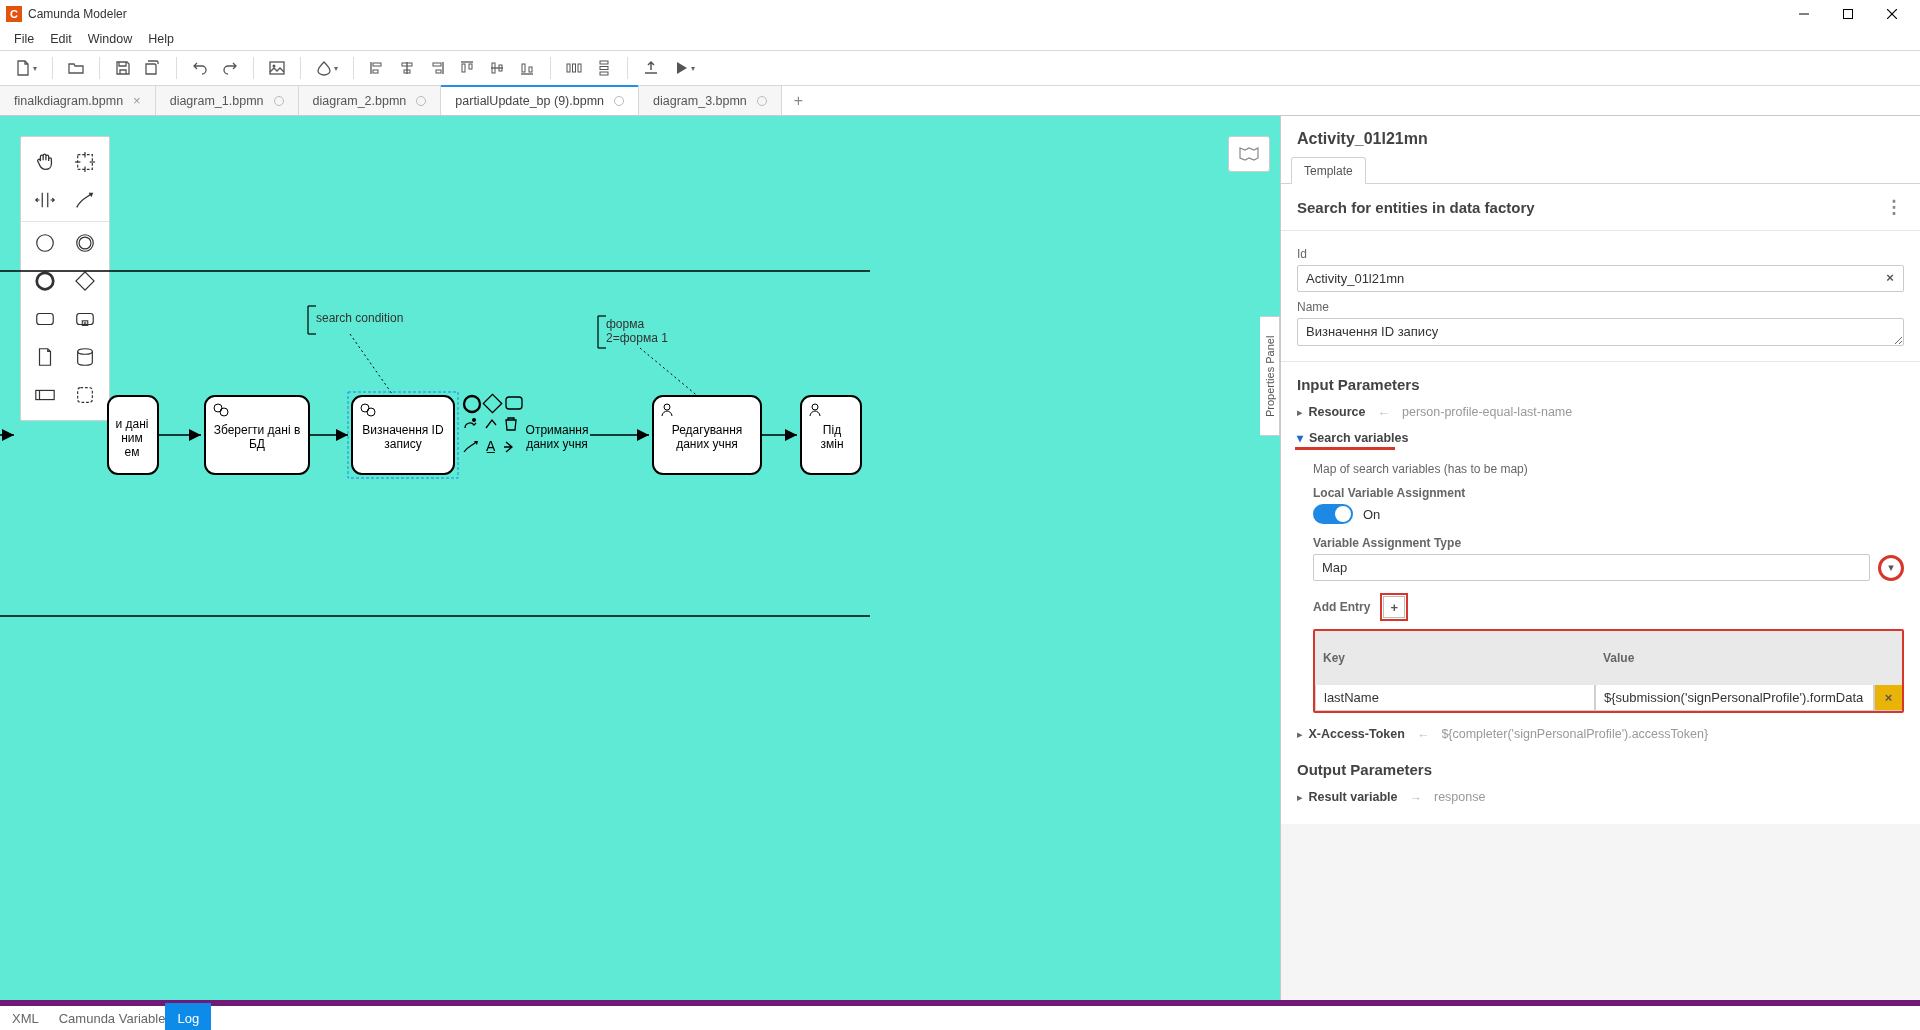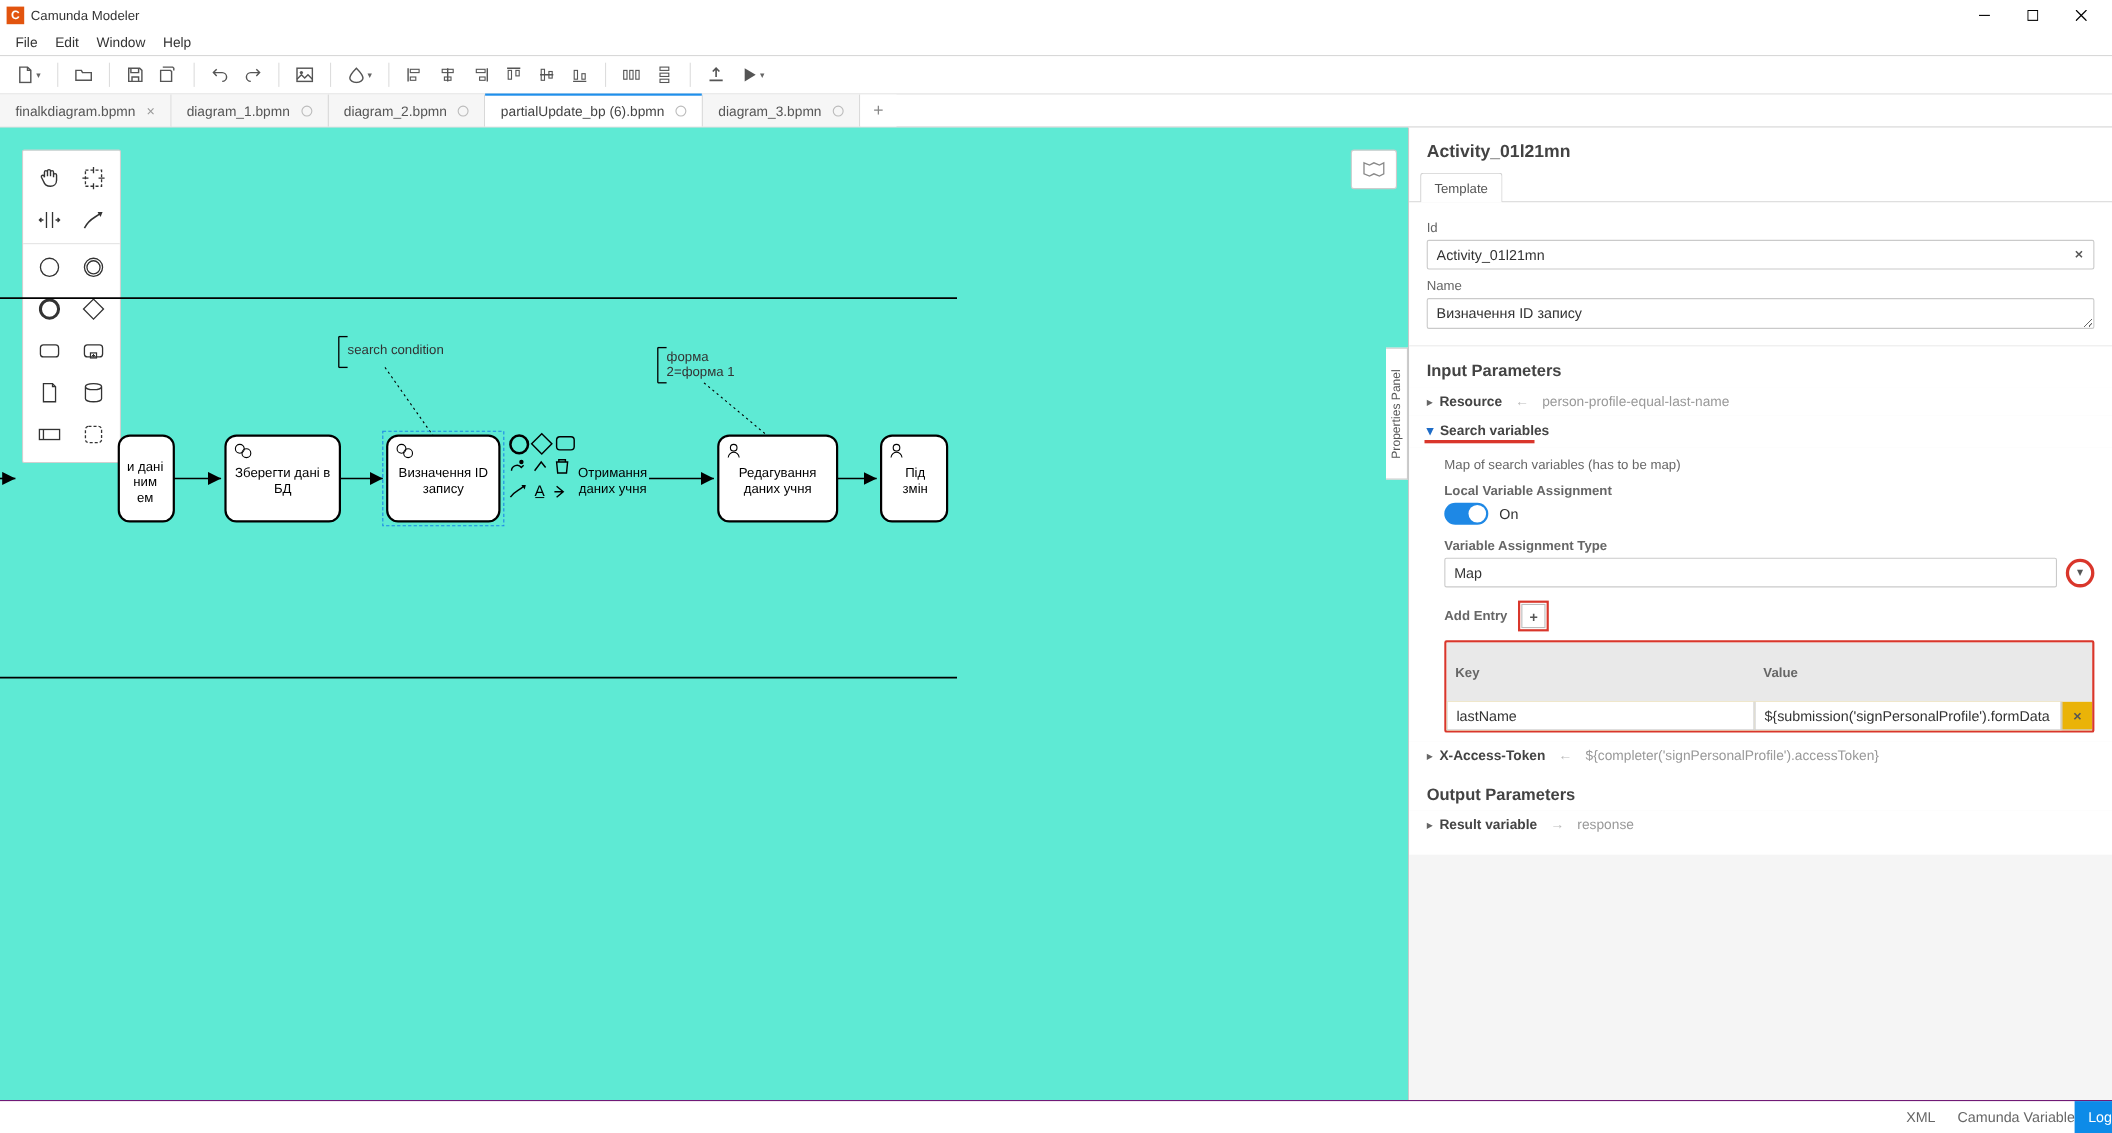--- a/index.html
+++ b/index.html
@@ -87,21 +87,21 @@
 .entry-table { margin-top:8px; border:2px solid #d9362b; border-radius:2px; overflow:hidden;}
 .entry-head { display:flex; background:#e9e9e9; font-size:12px; color:#666; font-weight:600;}
 .entry-head .col { padding:20px 8px;}
 .entry-row { display:flex; background:#eab308;}
 .entry-row input { border:1px solid #d0d0d0; border-top:none; padding:5px 8px; font-size:13px; color:#333;}
 .col-key { width: 280px;}
 .col-val { flex:1;}
 .col-del { width:28px; display:flex; align-items:center; justify-content:center; font-weight:bold; color:#555; border-left:1px solid #d0d0d0; border-bottom:1px solid #d0d0d0;}
 
 
-.statusbar { height:30px; border-top:1px solid #701a75; display:flex; align-items:center; justify-content:flex-end; padding:0 0; font-size:13px; color:#666; }
+.statusbar { height:30px; border-top:6px solid #701a75; display:flex; align-items:center; justify-content:flex-start; padding:0 12px; font-size:13px; color:#666; }
 .statusbar .left { display:flex; gap:20px;}
 .logbtn { background:#0d8be8; color:#fff; padding:4px 12px; height:30px; margin-right:-12px; display:flex; align-items:center; font-size:13px;}
 </style>
 </head>
 <body>
 
 <div class="titlebar">
   <span class="appicon">C</span>
   <span class="apptitle">Camunda Modeler</span>
   <span class="spacer"></span>
@@ -261,21 +261,21 @@
     </div>
   <div class="tab">
       <span>diagram_1.bpmn</span>
       <span class="dirty"></span>
     </div>
   <div class="tab">
       <span>diagram_2.bpmn</span>
       <span class="dirty"></span>
     </div>
   <div class="tab active">
-      <span>partialUpdate_bp (6).bpmn</span>
+      <span>partialUpdate_bp (9).bpmn</span>
       <span class="dirty"></span>
     </div>
   <div class="tab">
       <span>diagram_3.bpmn</span>
       <span class="dirty"></span>
     </div>
   <div class="tab add">+</div>
 </div>
 
 <div class="main">
@@ -489,20 +489,24 @@
   </div>
 
   <div class="props">
     <div class="props-header">
       <h2>Activity_01l21mn</h2>
     </div>
     <div class="props-tabs">
       <div class="props-tab active">Template</div>
     </div>
     <div class="props-body">
+      <div class="section-title">
+        <span>Search for entities in data factory</span>
+        <span class="dots">⋮</span>
+      </div>
       <div class="section-inner">
         <div class="fld-label">Id</div>
         <div class="fld-input-wrap">
           <input class="fld-input" value="Activity_01l21mn" style="">
           <span class="fld-clear">×</span>
         </div>
         <div class="fld-label">Name</div>
         <div class="fld-input-wrap">
           <textarea class="fld-input ta" style="">Визначення ID запису</textarea>
         </div>

